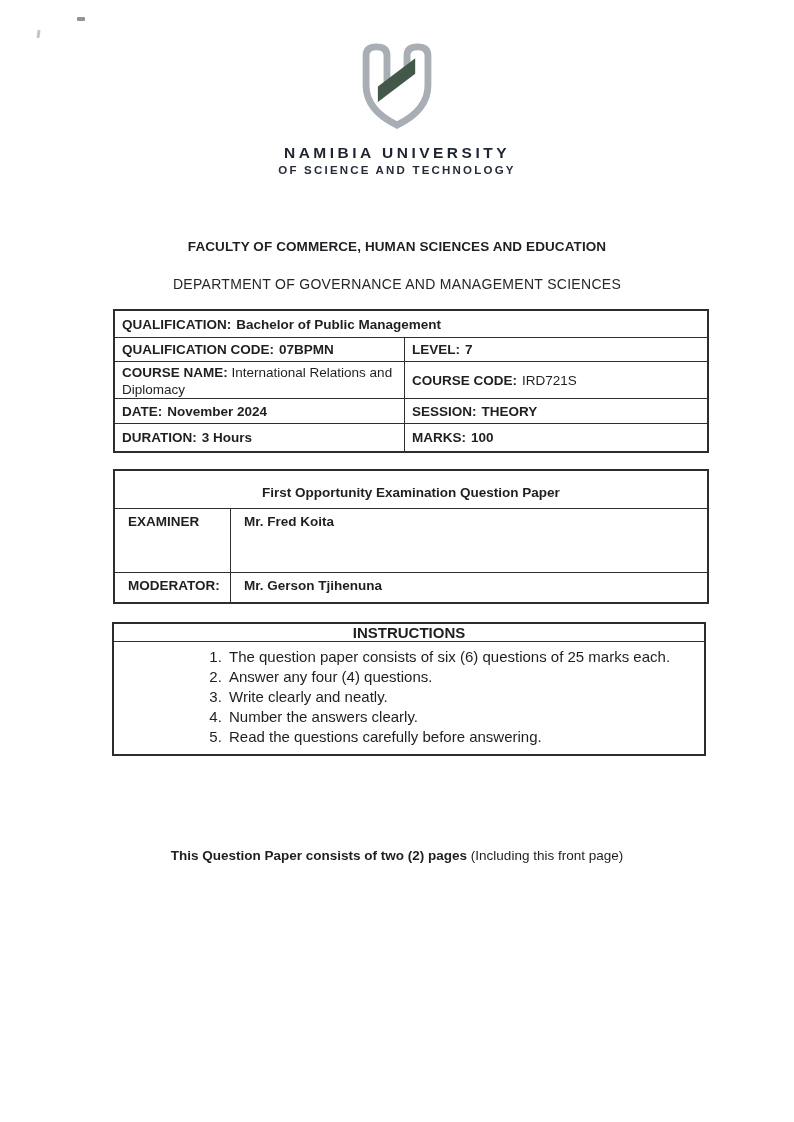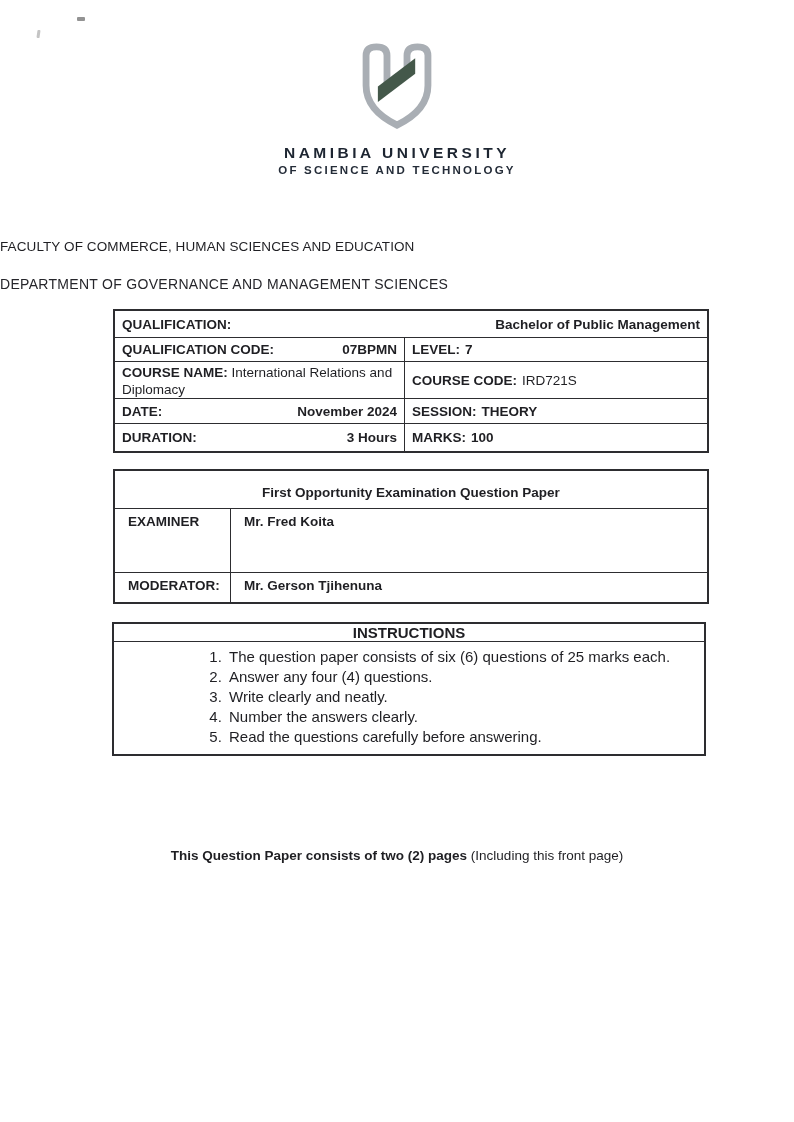--- a/index.html
+++ b/index.html
@@ -24,45 +24,45 @@
     margin-top:13px; font-size:15.5px; font-weight:700;
     letter-spacing:3.5px; color:#1d2531;
   }
   .wordmark2 {
     margin-top:2px; font-size:11.5px; font-weight:600;
     letter-spacing:2.2px; color:#242c38;
   }
 
   .faculty {
     position:absolute; top:239px; left:0; width:100%;
-    text-align:left; font-size:13.5px; font-weight:400; letter-spacing:.1px;
+    text-align:center; font-size:13.5px; font-weight:700; letter-spacing:.1px;
   }
   .dept {
     position:absolute; top:276px; left:0; width:100%;
-    text-align:left; font-size:14px; font-weight:400; letter-spacing:.3px; color:#26262b;
+    text-align:center; font-size:14px; font-weight:400; letter-spacing:.3px; color:#26262b;
   }
 
   
   .t1 {
     position:absolute; top:309px; left:113px; width:596px;
     display:grid;
     grid-template-columns:289px 1fr;
     grid-template-rows:26px 24px 37px 25px 28px;
     border:2px solid #2d2d30;
     font-size:13.5px;
   }
   .t1 .cell {
     border-top:1.5px solid #2d2d30;
     border-left:1.5px solid #2d2d30;
     padding:1px 7px 0 7px;
     display:flex; align-items:center; flex-wrap:wrap;
     line-height:16px;
   }
   .t1 .cell.r1 { border-top:none; }
-  .t1 .cell.c1 { border-left:none;justify-content:space-between; }
+  .t1 .cell.c1 { border-left:none; }
   .t1 .span2 { grid-column:1 / 3; }
   .lab { font-weight:700; white-space:nowrap; }
   .val { margin-left:5px; }
   .vb { font-weight:700; }
   .vr { font-weight:400; }
 
   
   .t2 {
     position:absolute; top:469px; left:113px; width:596px;
     display:grid;

